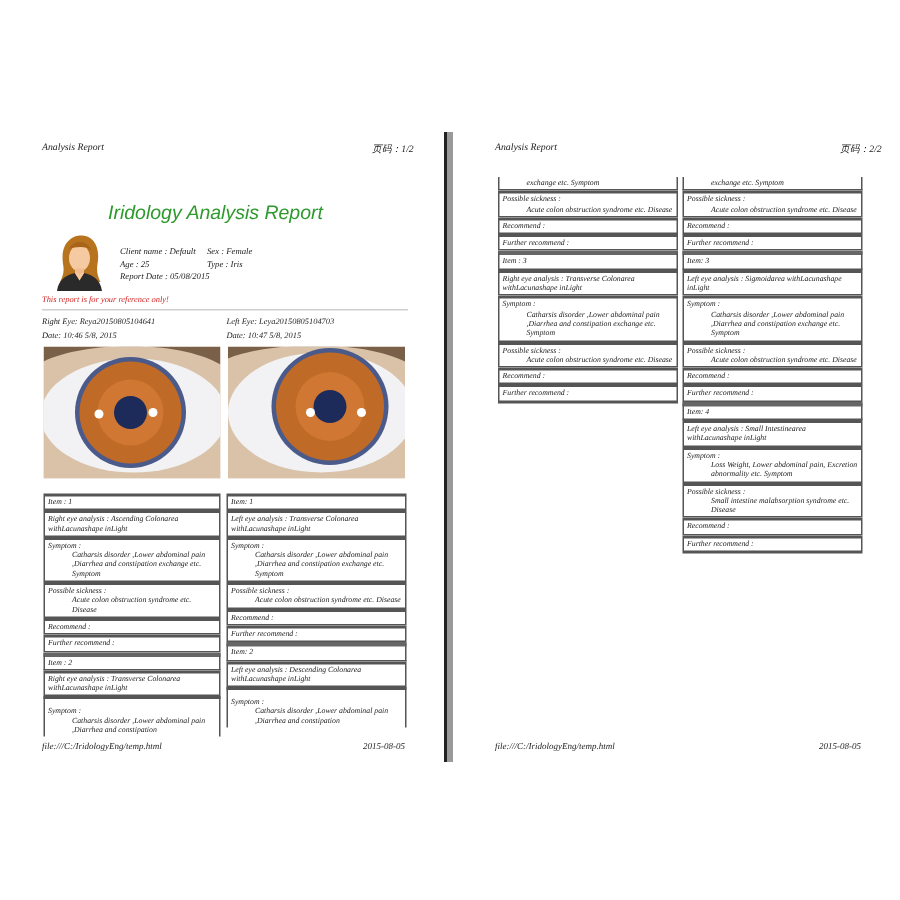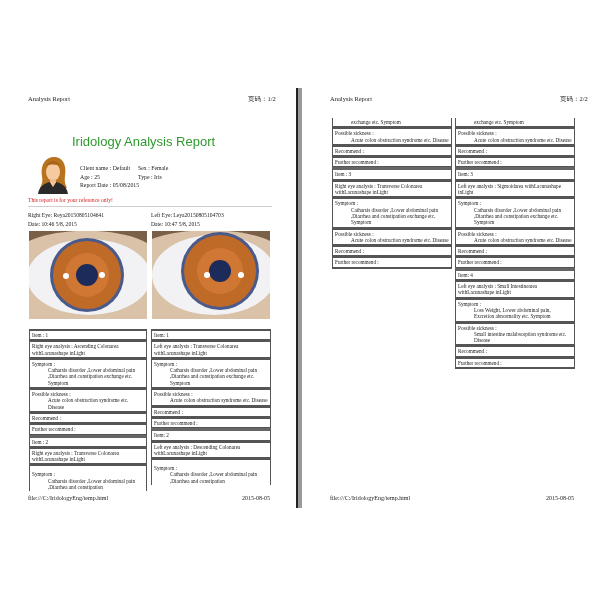--- a/index.html
+++ b/index.html
@@ -1,17 +1,17 @@
 <!DOCTYPE html>
 <html><head>
 <meta charset="utf-8">
 <style>
   html, body { margin:0; padding:0; background:#ffffff; }
   body { width:600px; height:600px; position:relative; overflow:hidden; font-family:"Liberation Serif", serif; color:#222; }
-  .page { position:absolute; top:0; height:600px; background:#fff; }
+  .page { position:absolute; top:0; height:600px; background:#fff;font-style:italic; }
   .page1 { left:0; width:295px; }
   .page2 { left:302px; width:298px; }
   .divider { position:absolute; left:296px; top:88px; width:6px; height:420px; background:#9a9a9a; border-left:2px solid #222; box-sizing:border-box; }
   .hdr-left { position:absolute; top:95px; font-size:6.5px; }
   .hdr-right { position:absolute; top:95px; font-size:6.5px; }
   .ftr-left { position:absolute; top:495px; font-size:6px; }
   .ftr-right { position:absolute; top:495px; font-size:6px; }
   .title { position:absolute; left:72px; top:134px; font-family:"Liberation Sans", sans-serif; font-size:13px; color:#2e9a2e; }
   .avatar { position:absolute; left:36px; top:156px; width:34px; height:38px; }
   .client { position:absolute; left:80px; top:164px; font-size:5.8px; line-height:8.5px; }

